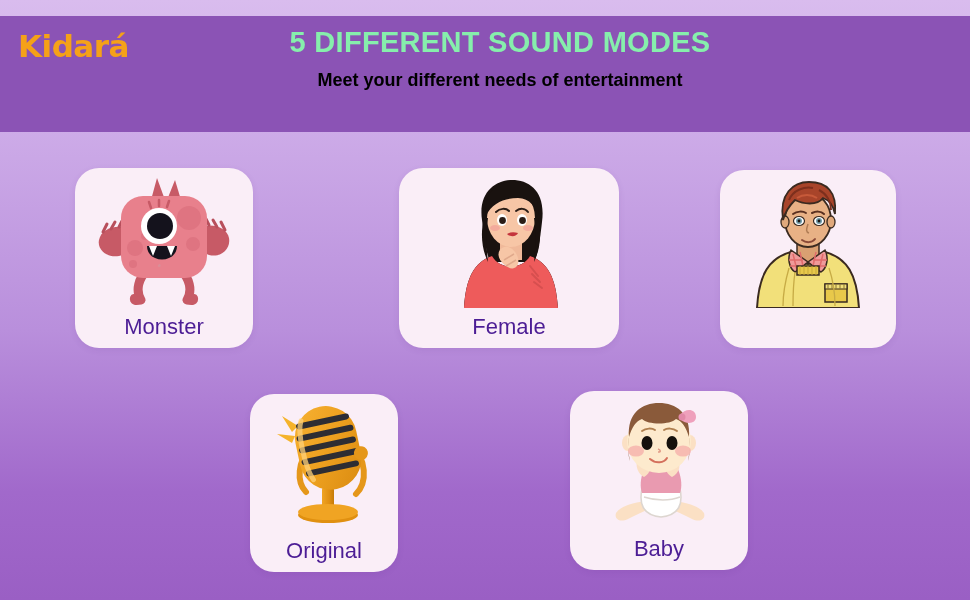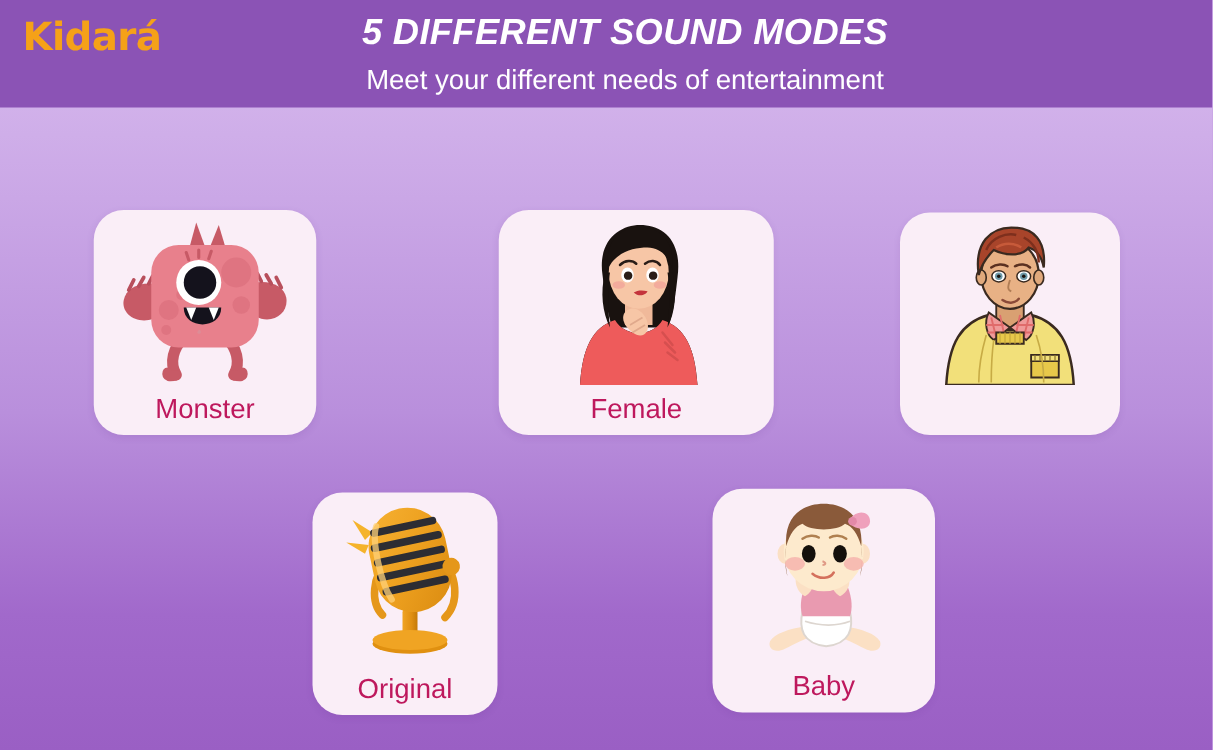--- a/index.html
+++ b/index.html
@@ -16,23 +16,23 @@
   .banner {
     position: relative;
     width: 970px;
     height: 600px;
     background: linear-gradient(180deg, #d9bcee 0%, #cfaee9 18%, #b98fdc 55%, #a169cb 82%, #9a5fc4 100%);
     overflow: hidden;
   }
   
   .header {
     position: absolute;
-    left: 0; top: 0;
+    left: 0; top: 16px;
     width: 970px;
-    height: 86px;
+    height: 116px;
     background: #8b53b5;
   }
   .logo {
     position: absolute;
     left: 18px;
     top: 12px;
     font-size: 31px;
     font-weight: bold;
     color: #f5a118;
     letter-spacing: -0.5px;
@@ -41,30 +41,29 @@
   .header-text {
     position: absolute;
     left: 150px;
     top: 6px;
     width: 700px;
     text-align: center;
   }
   .title {
     font-size: 29px;
     font-weight: bold;
-    color: #ffffff;
+    color: #86efac;
     letter-spacing: 0.3px;
     line-height: 40px;
     white-space: nowrap;
-    font-style: italic;
   }
   .subtitle {
-    font-size: 22px;
-    font-weight: normal;
-    color: #ffffff;
+    font-size: 18px;
+    font-weight: bold;
+    color: #000000;
     line-height: 36px;
     white-space: nowrap;
   }
   
   .card {
     position: absolute;
     background: #faeef7;
     border-radius: 24px;
     box-shadow: 0 2px 6px rgba(90, 40, 130, 0.10);
     overflow: hidden;
@@ -76,21 +75,21 @@
     width: 100%;
     height: 134px;
   }
   .card-label {
     position: absolute;
     left: 0;
     bottom: 8px;
     width: 100%;
     text-align: center;
     font-size: 22px;
-    color: #be185d;
+    color: #4c1d95;
     font-family: "Liberation Sans", sans-serif;
   }
   svg { display: block; margin: 0 auto; }
 </style>
 </head>
 <body>
 
 <div class="banner">
 
   <div class="header">

